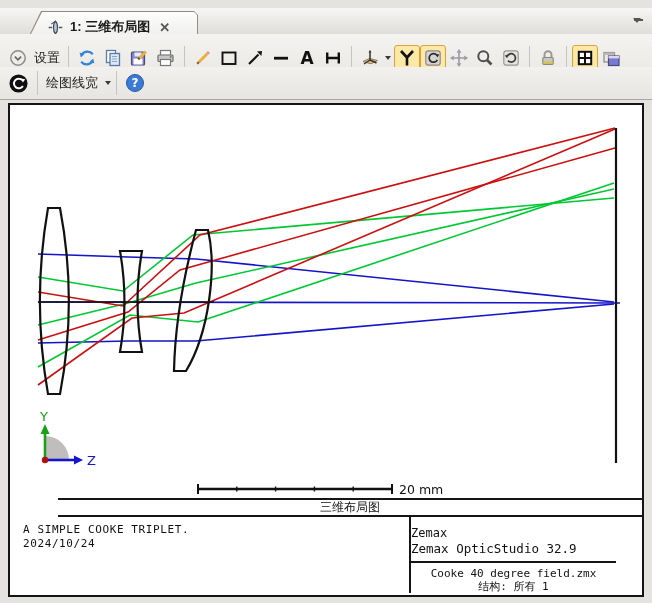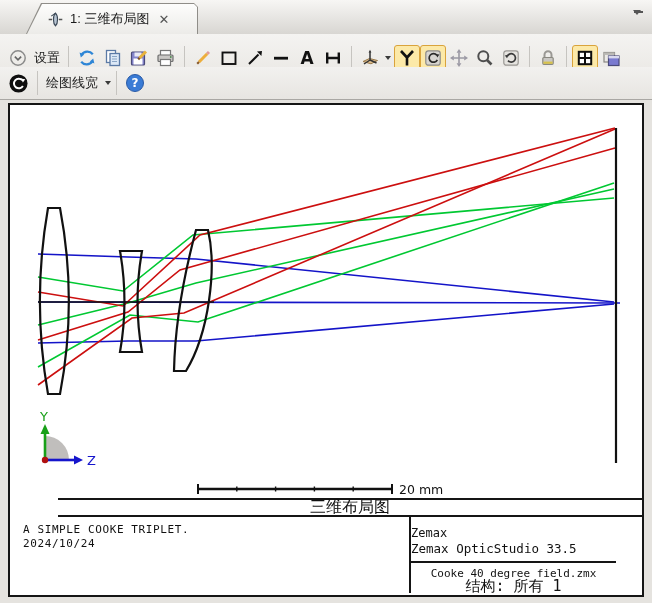--- a/index.html
+++ b/index.html
@@ -3,22 +3,22 @@
 <meta charset="utf-8">
 <style>
   html,body{margin:0;padding:0;}
   body{
     width:652px;height:603px;position:relative;overflow:hidden;
     background:var(--chrome-bg,#e5e3df);
     font-family:"Liberation Sans",sans-serif;
     -webkit-font-smoothing:antialiased;
   }
   
-  .tabbar{position:absolute;top:0;left:0;right:0;height:34px;
-    background:linear-gradient(#f7f6f4,#d8d6d2);border-bottom:1px solid #aeaca8;}
+  .tabbar{position:absolute;top:8px;left:0;right:0;height:34px;
+    background:linear-gradient(#f7f6f4,#d8d6d2);border-bottom:1px solid #aeaca8;font-weight:bold;}
   .tab-slant{position:absolute;left:2px;bottom:0;width:30px;height:26px;
     border-right:1px solid #b3b1ad;transform:skewX(-32deg);transform-origin:bottom left;}
   .tab-shell{position:absolute;left:26px;top:3px;width:172px;height:31px;
     background:#8f8d88;clip-path:polygon(15px 0,168px 0,172px 4px,172px 31px,0 31px);}
   .tab{position:absolute;left:1px;top:1px;width:170px;height:30px;
     background:linear-gradient(#fdfdfc,#ecebe8);
     clip-path:polygon(15px 0,167px 0,170px 3px,170px 30px,0 30px);
     display:flex;align-items:center;padding-left:20px;box-sizing:border-box;}
   .tab-label{font-size:13px;color:#1a1a1a;margin-left:6px;white-space:nowrap;}
   .tab-close{font-size:13px;color:#555;margin-left:9px;line-height:1;}
@@ -37,33 +37,33 @@
   .lbl{font-size:13px;color:#1c1c1c;padding:0 3px;white-space:nowrap;}
   .caret{width:0;height:0;border-left:3.5px solid transparent;border-right:3.5px solid transparent;
     border-top:4px solid #3a3a3a;margin-left:4px;}
   .glyphA{font-weight:bold;font-size:17px;color:#111;font-family:"DejaVu Sans",sans-serif;}
   
   .panel{position:absolute;left:8px;top:103px;width:636px;height:494px;background:#fff;
     border:2px solid #151515;box-sizing:border-box;}
   .canvas{position:relative;width:632px;height:393px;}
   .canvas svg{display:block;}
   .titlestrip{height:19px;border-top:2px solid #151515;border-bottom:2px solid #151515;
-    box-sizing:border-box;text-align:center;font-size:16px;line-height:14px;color:#111;margin-left:48px;}
+    box-sizing:border-box;text-align:center;font-size:12px;line-height:14px;color:#111;margin-left:48px;}
   .bottom{display:flex;height:76px;}
   .box-notes{width:401px;border-right:2px solid #151515;box-sizing:border-box;
     padding:6px 0 0 13px;font-family:"DejaVu Sans Mono",monospace;font-size:11px;
     line-height:14px;color:#111;letter-spacing:0.6px;}
   .box-right{width:205px;display:flex;flex-direction:column;font-family:"DejaVu Sans Mono",monospace;color:#111;}
   .br-top{height:50px;border-bottom:2px solid #151515;box-sizing:border-box;
     text-align:left;padding-top:9px;}
   .br-top .l1{font-size:12px;line-height:15px;}
   .br-top .l2{font-size:12.5px;line-height:16px;}
   .br-bot{flex:1;text-align:center;padding-top:4px;}
   .br-bot .l1{font-size:11px;line-height:13px;}
-  .br-bot .l2{font-size:15px;line-height:13px;}
+  .br-bot .l2{font-size:11px;line-height:13px;}
   .svgtext{font-family:"DejaVu Sans",sans-serif;}
 </style>
 </head>
 <body>
 
 <div class="tabbar">
   <div class="tab-slant"></div>
   <div class="tab-shell">
     <div class="tab">
       <svg width="17" height="17" viewBox="0 0 20 20">
@@ -307,21 +307,21 @@
   <div class="titlestrip">三维布局图</div>
 
   <div class="bottom">
     <div class="box-notes">
       <div>A SIMPLE COOKE TRIPLET.</div>
       <div>2024/10/24</div>
     </div>
     <div class="box-right">
       <div class="br-top">
         <div class="l1">Zemax</div>
-        <div class="l2">Zemax OpticStudio 33.5</div>
+        <div class="l2">Zemax OpticStudio 32.9</div>
       </div>
       <div class="br-bot">
         <div class="l1">Cooke 40 degree field.zmx</div>
         <div class="l2">结构: 所有 1</div>
       </div>
     </div>
   </div>
 </div>
 
 </body></html>

